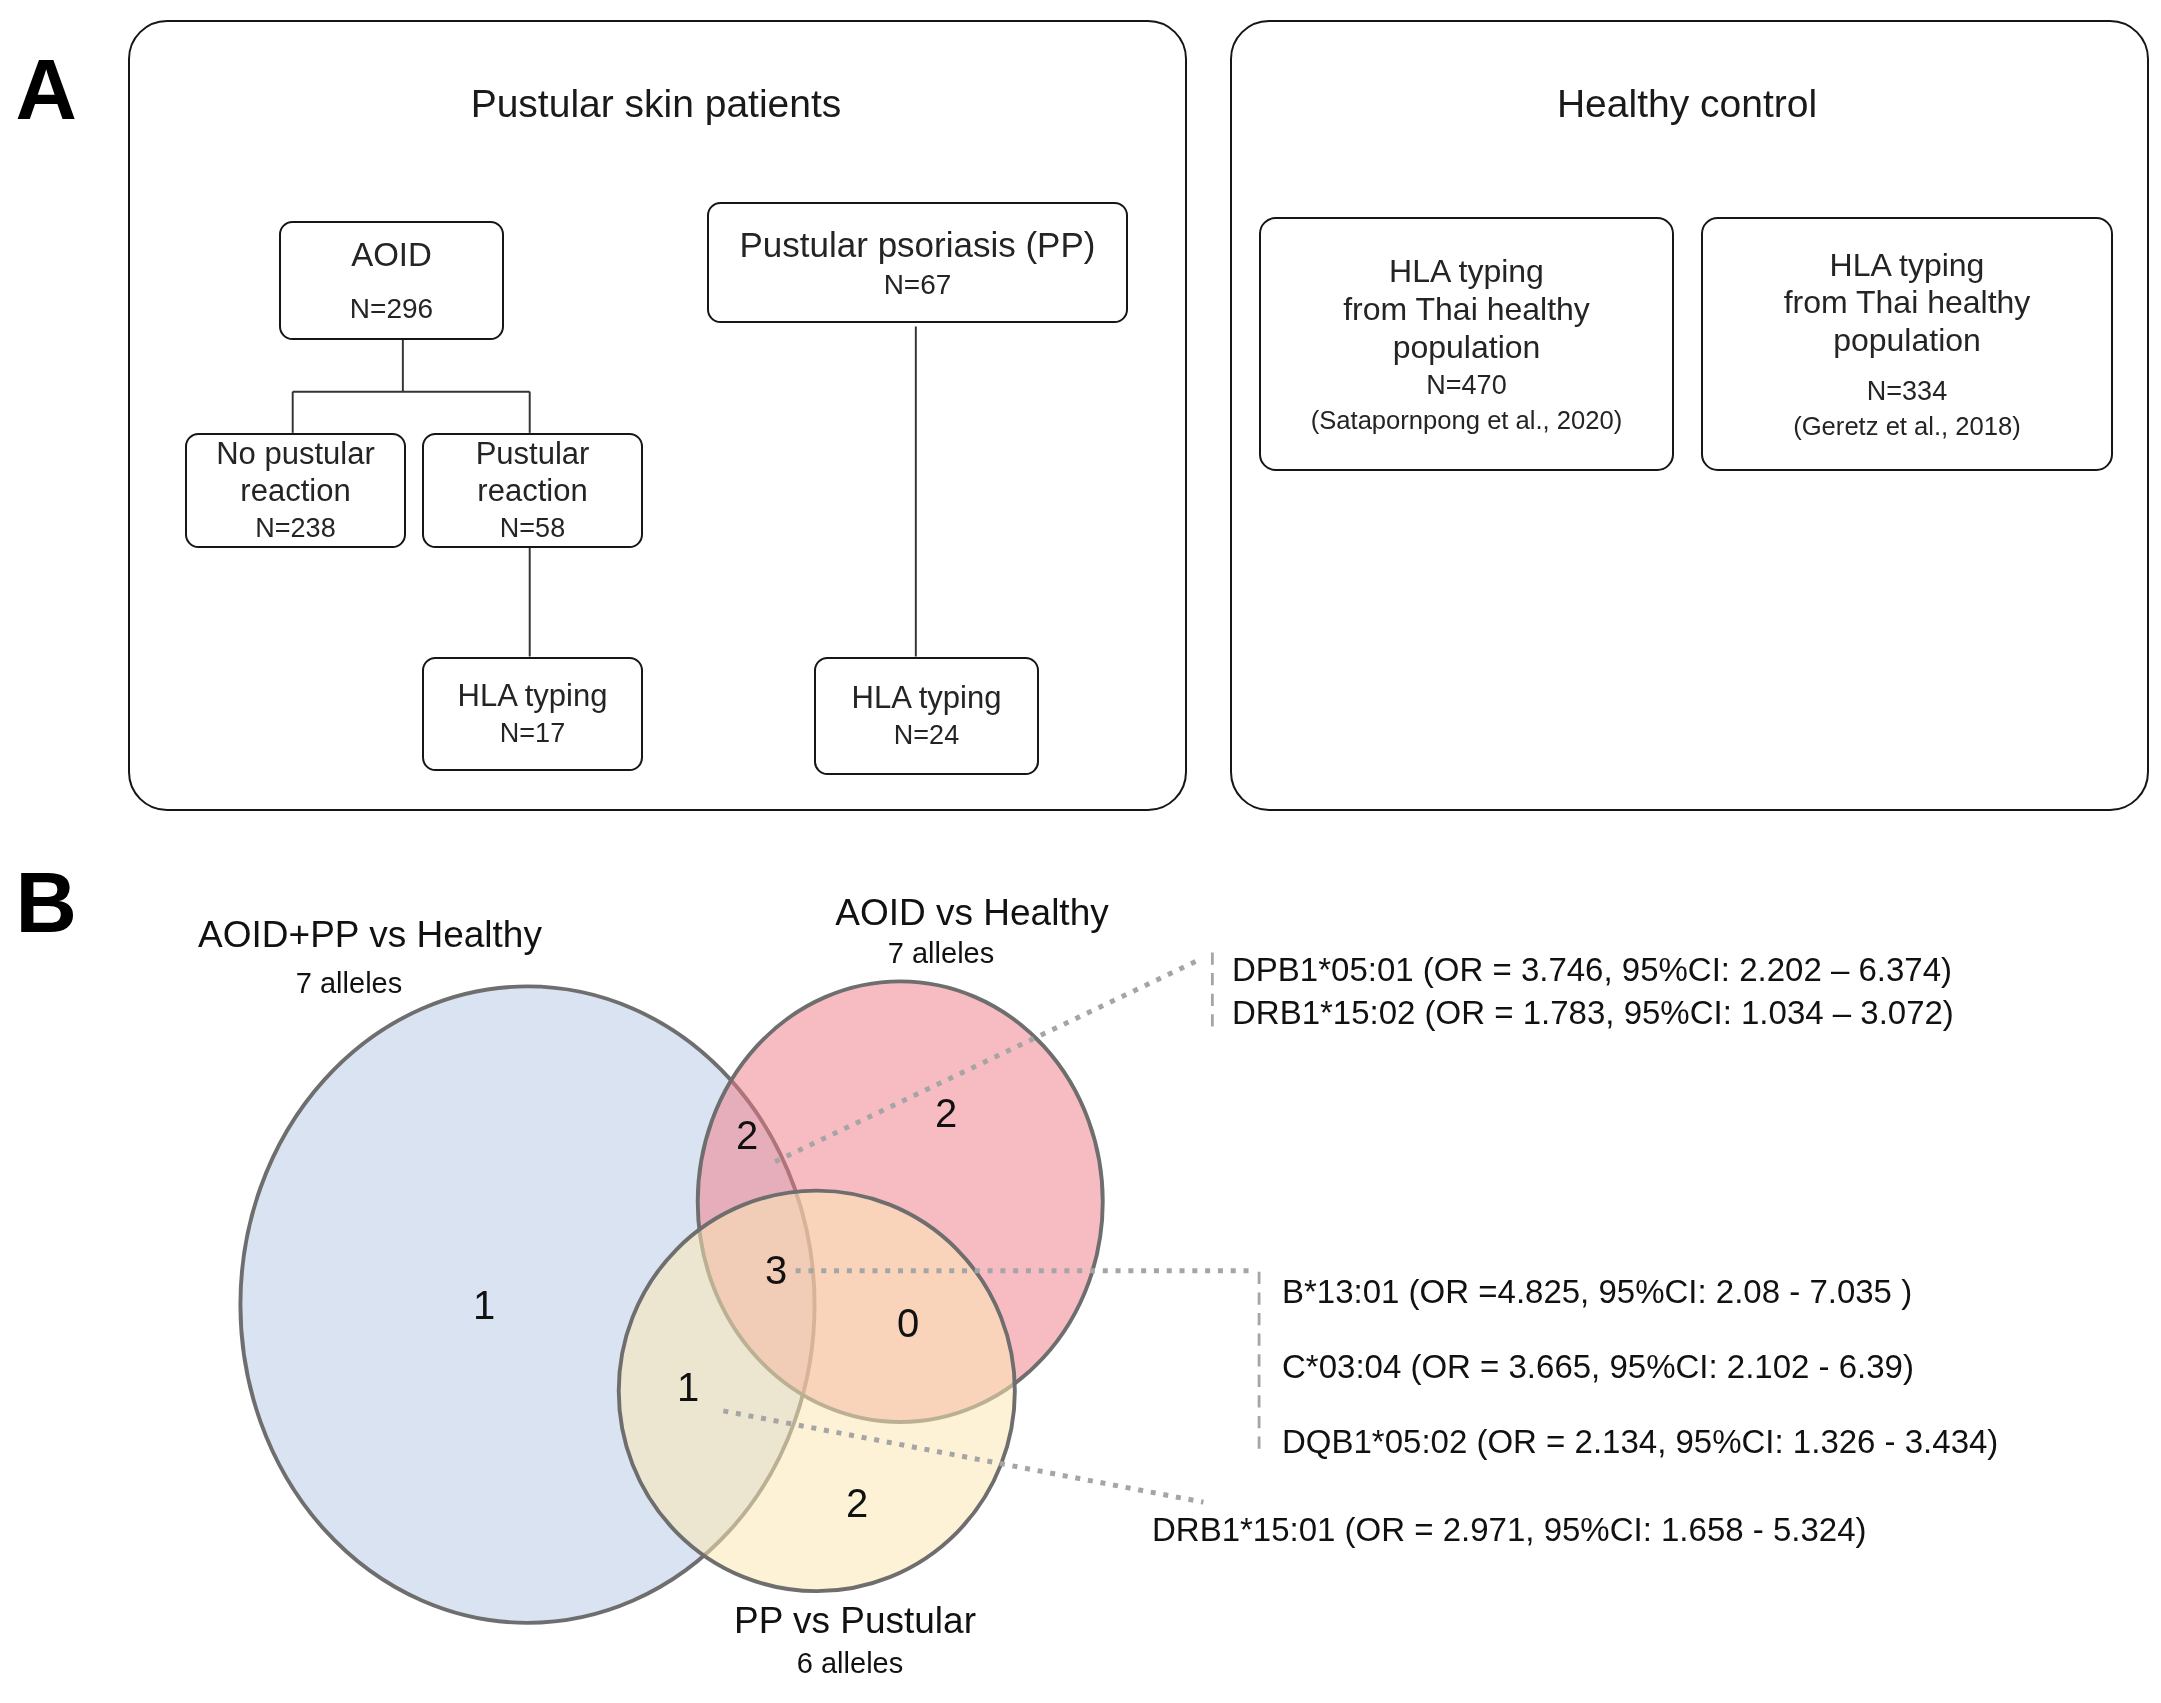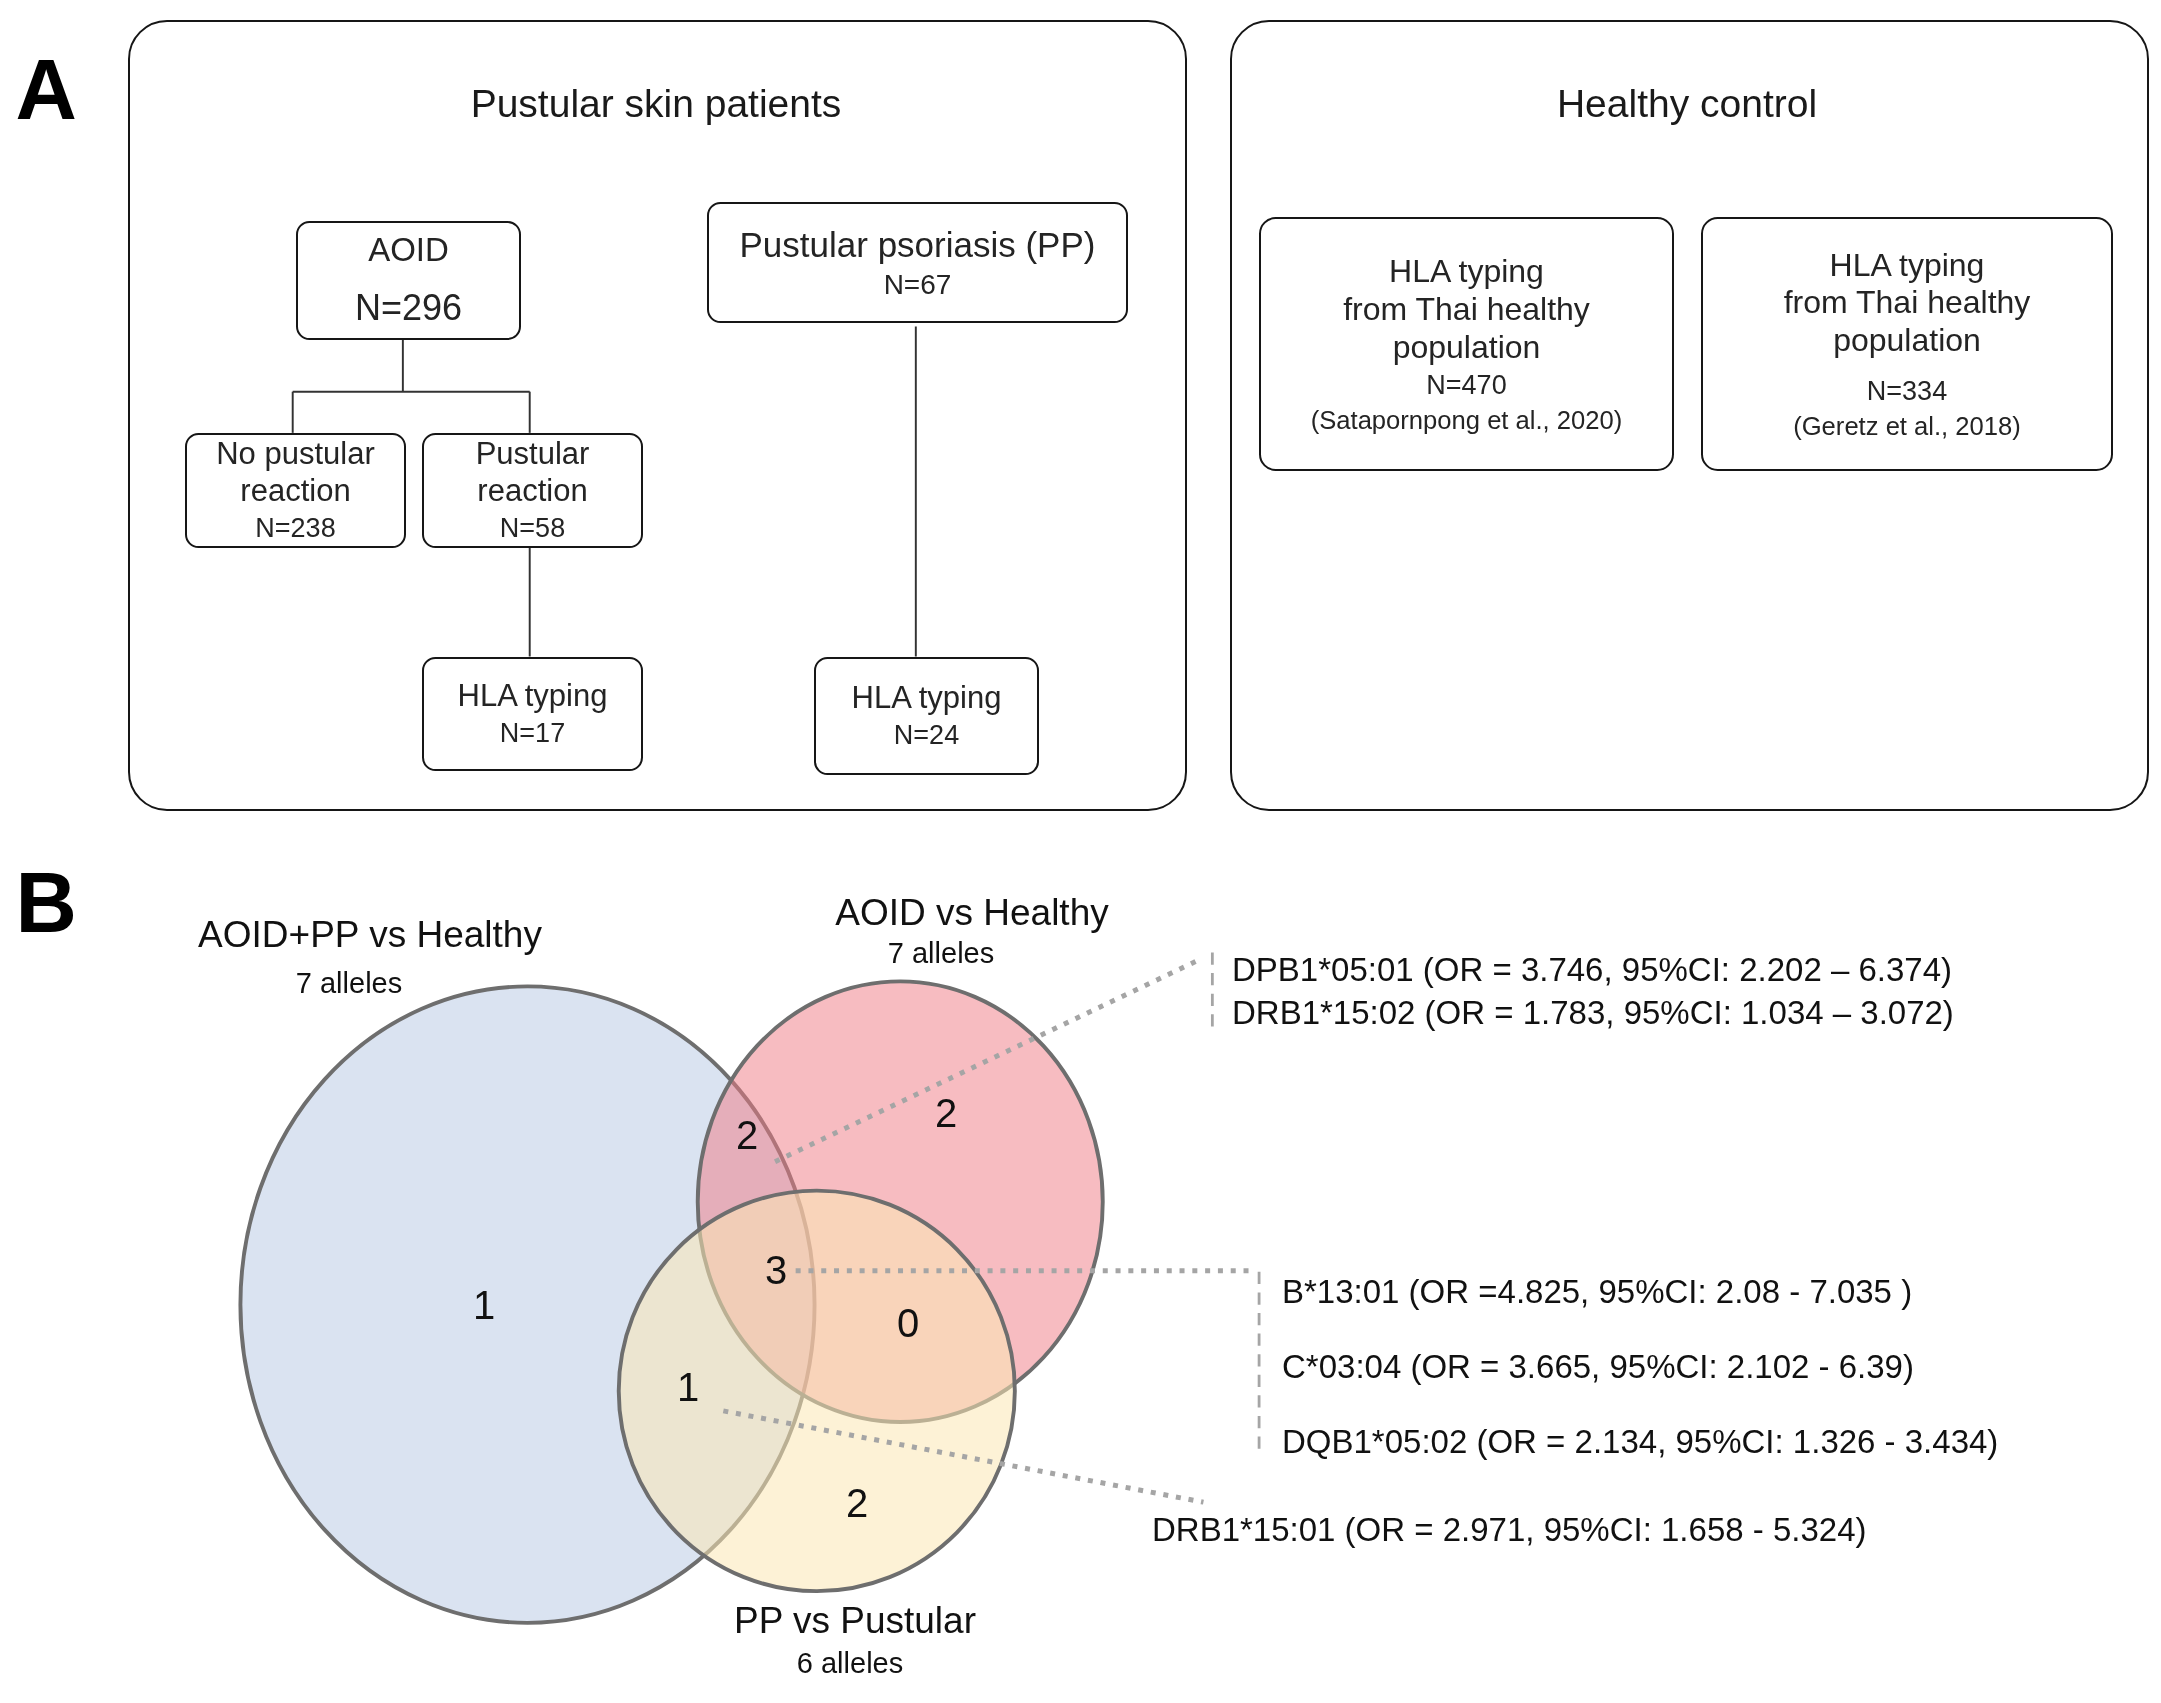--- a/index.html
+++ b/index.html
@@ -54,23 +54,23 @@
       <path d="M2263,2286 L2263,2606" stroke-width="5" stroke-dasharray="22 15" stroke="#a5a5a5"></path>
       <path d="M1300,2536 L2163,2700" stroke-width="9" stroke-dasharray="9 14" stroke="#a5a5a5"></path>
     </g>
   </svg>
 
   <div class="big-letter" style="left:15.6px;top:47px;">A</div>
 
   <div class="panel" style="left:128px;top:20px;width:1055px;height:787px;"></div>
   <div class="panel-title" style="left:656px;top:104px;">Pustular skin patients</div>
 
-  <div class="box" style="left:296px;top:221px;width:221px;height:115px;gap:14px;">
+  <div class="box" style="left:279px;top:221px;width:221px;height:115px;gap:14px;">
     <span class="t1" style="font-size:33px;">AOID</span>
-    <span class="t2" style="font-size:36px;">N=296</span>
+    <span class="t2" style="font-size:28px;">N=296</span>
   </div>
 
   <div class="box" style="left:185px;top:433px;width:217px;height:111px;">
     <span class="t1">No pustular</span>
     <span class="t1">reaction</span>
     <span class="t2">N=238</span>
   </div>
 
   <div class="box" style="left:422px;top:433px;width:217px;height:111px;">
     <span class="t1">Pustular</span>

